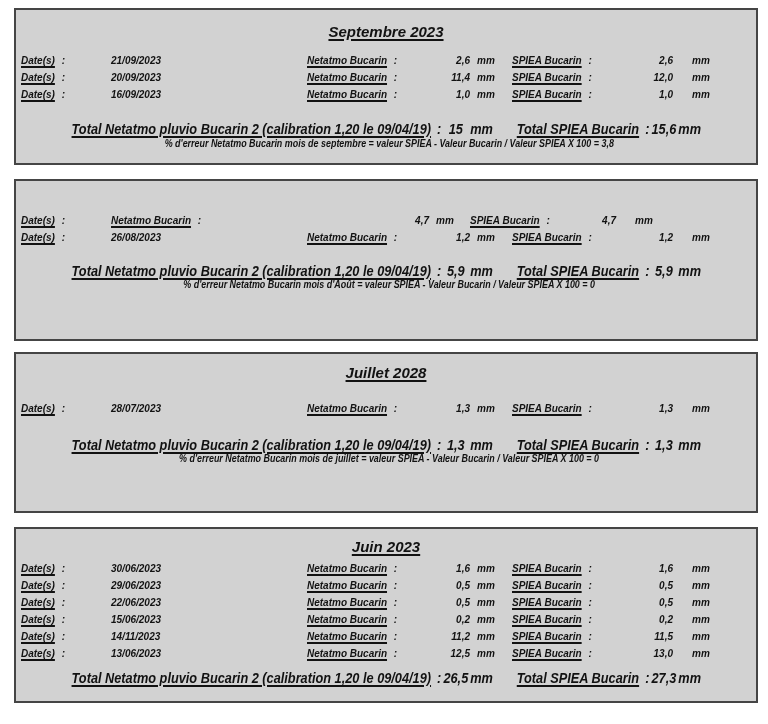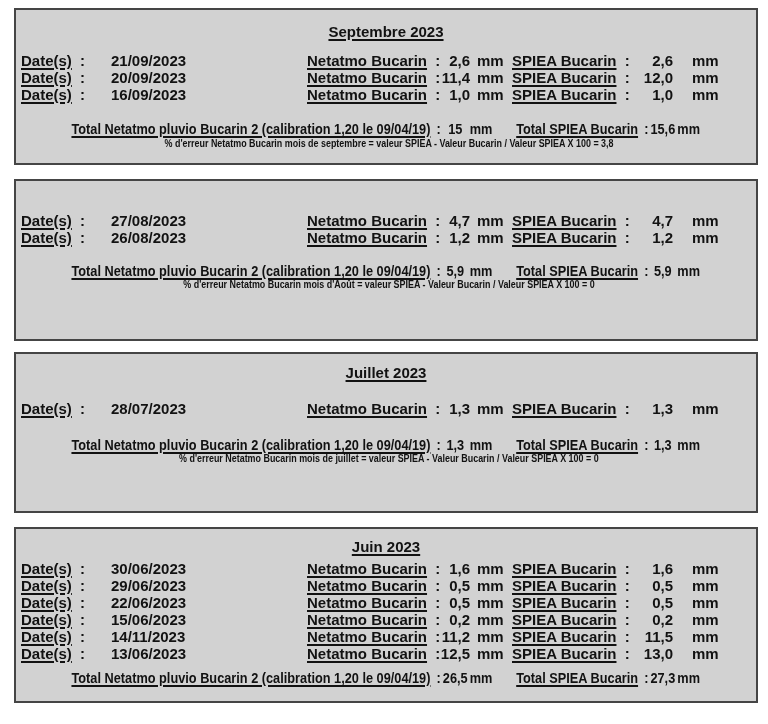--- a/index.html
+++ b/index.html
@@ -1,21 +1,21 @@
 <!DOCTYPE html>
 <html><head>
 <meta charset="utf-8">
 <style>
   html,body{margin:0;padding:0;}
   body{
     width:768px;height:724px;position:relative;background:#ffffff;
     font-family:"Liberation Sans","DejaVu Sans",sans-serif;
     font-weight:700;color:#121212;overflow:hidden;
   }
-  #doc{position:absolute;inset:0;}
+  #doc{position:absolute;inset:0;font-style:italic;}
   .panel{
     position:absolute;left:14px;width:744px;box-sizing:border-box;
     background:#d2d2d2;border:2px solid #454545;
   }
   .p0{top:8px;height:157px}
   .p1{top:179px;height:162px}
   .p2{top:352px;height:161px}
   .p3{top:527px;height:176px}
 
   u{text-decoration:underline;text-decoration-thickness:1.5px;text-underline-offset:2px;}
@@ -31,21 +31,21 @@
 
   .rows{position:absolute;left:5px;right:0;}
   .p0 .rows{top:42px}
   .p1 .rows{top:31px}
   .p2 .rows{top:46px}
   .p3 .rows{top:31px}
 
   .row{
     display:grid;
     grid-template-columns:90px 196px 122px 41px 42px 104px 57px 40px;
-    line-height:17px;font-size:15px;white-space:nowrap;
+    line-height:17px;font-size:10px;white-space:nowrap;
   }
   .c{display:block;}
   .c4,.c7{text-align:right;}
   .c5{padding-left:7px;}
   .c8{padding-left:19px;}
   .colon{padding-left:4px;}
 
   .total{position:absolute;left:0;right:0;text-align:center;font-size:15px;white-space:nowrap;}
   .p0 .total{top:110px}
   .p1 .total{top:81px}
@@ -109,21 +109,20 @@
     </div>
     <div class="footnote">
       <span class="squeeze-f">% d'erreur Netatmo Bucarin mois de septembre = valeur SPIEA - Valeur Bucarin / Valeur SPIEA X 100 = 3,8</span>
     </div>
   </section>
 
   <section class="panel p1">
     <div class="rows">
   <div class="row">
     <span class="c c1"><u>Date(s)</u><span class="colon">&nbsp;:</span></span>
-    <span class="c c2">27/08/2023</span>
     <span class="c c3"><u>Netatmo Bucarin</u><span class="colon">&nbsp;:</span></span>
     <span class="c c4">4,7</span>
     <span class="c c5">mm</span>
     <span class="c c6"><u>SPIEA Bucarin</u><span class="colon">&nbsp;:</span></span>
     <span class="c c7">4,7</span>
     <span class="c c8">mm</span>
   </div>
 
   <div class="row">
     <span class="c c1"><u>Date(s)</u><span class="colon">&nbsp;:</span></span>
@@ -138,21 +137,21 @@
 </div>
     <div class="total">
       <span class="squeeze"><u class="tot-label">Total Netatmo pluvio Bucarin 2 (calibration 1,20 le 09/04/19)</u><span class="tot-colon">&nbsp;:</span><span class="tot-val">5,9</span><span class="tot-unit">mm</span><span class="tot-gap"></span><u class="tot-label">Total SPIEA Bucarin</u><span class="tot-colon">&nbsp;:</span><span class="tot-val">5,9</span><span class="tot-unit">mm</span></span>
     </div>
     <div class="footnote">
       <span class="squeeze-f">% d'erreur Netatmo Bucarin mois d'Août = valeur SPIEA - Valeur Bucarin / Valeur SPIEA X 100 = 0</span>
     </div>
   </section>
 
   <section class="panel p2">
-    <h2 class="title"><u class="title-text">Juillet 2023</u></h2>
+    <h2 class="title"><u class="title-text">Juillet 2028</u></h2>
     <div class="rows">
   <div class="row">
     <span class="c c1"><u>Date(s)</u><span class="colon">&nbsp;:</span></span>
     <span class="c c2">28/07/2023</span>
     <span class="c c3"><u>Netatmo Bucarin</u><span class="colon">&nbsp;:</span></span>
     <span class="c c4">1,3</span>
     <span class="c c5">mm</span>
     <span class="c c6"><u>SPIEA Bucarin</u><span class="colon">&nbsp;:</span></span>
     <span class="c c7">1,3</span>
     <span class="c c8">mm</span>

